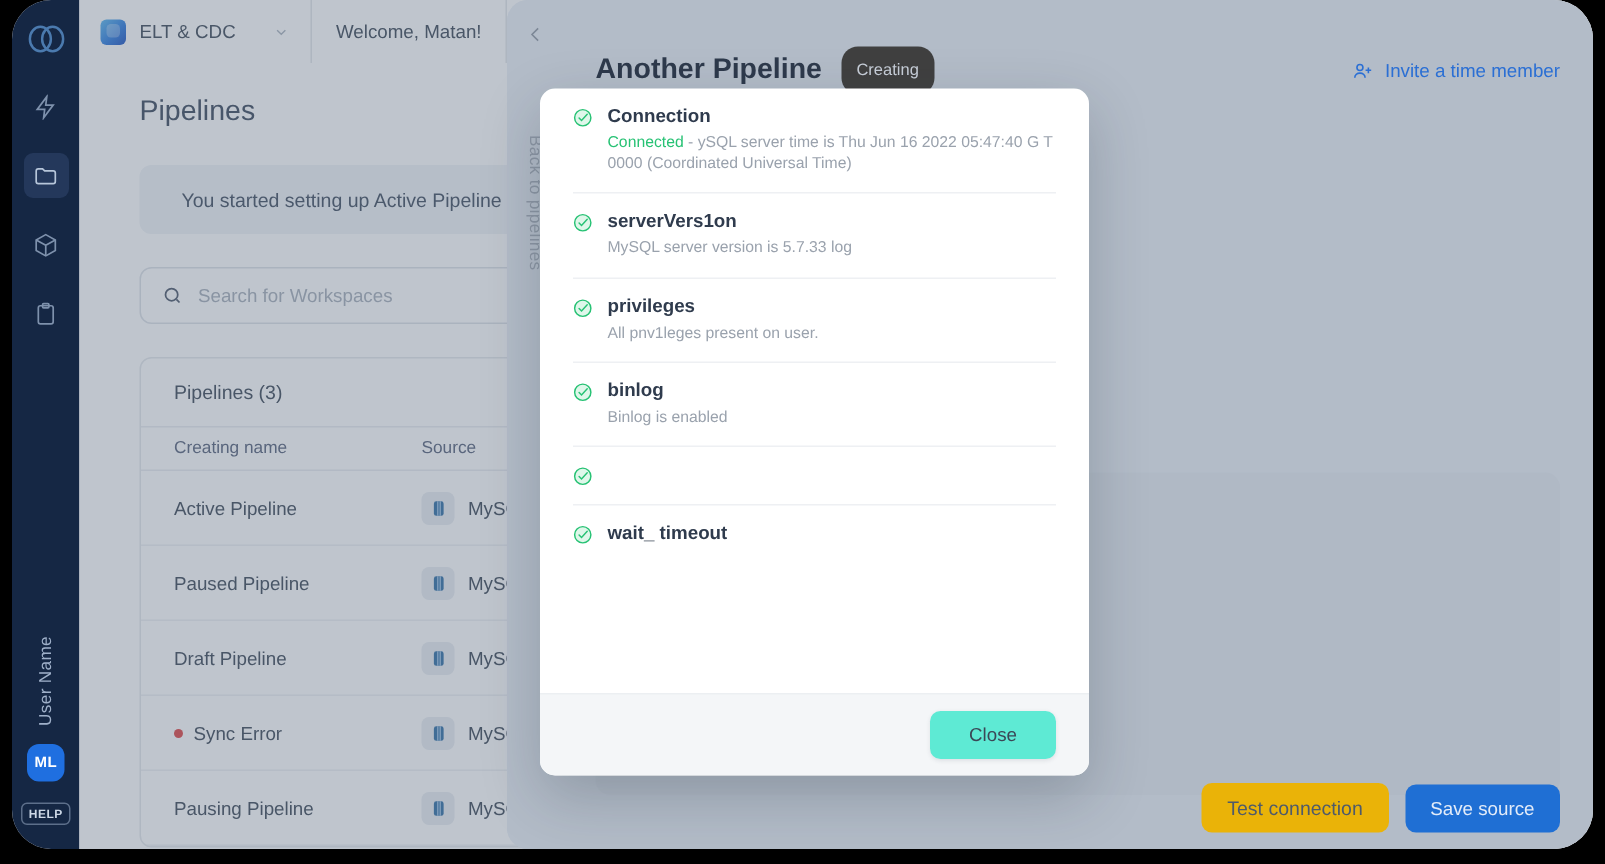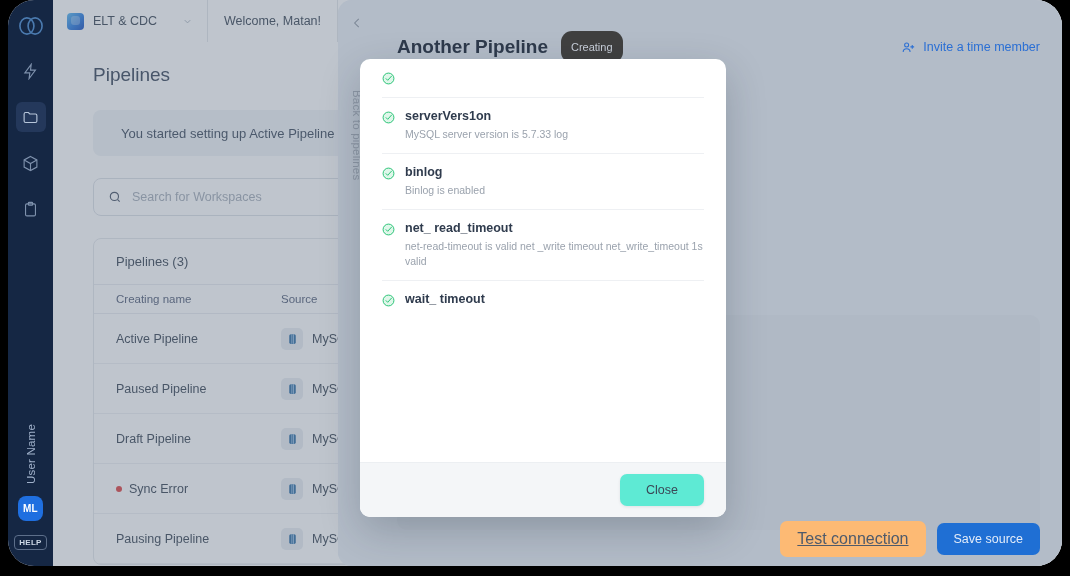--- a/index.html
+++ b/index.html
@@ -193,22 +193,22 @@
   }
   .body-card {
     margin-top: 205px; height: 215px; border-radius: 10px; background: #b0b9c5;
   }
   .drawer-foot {
     position: absolute; left: 37px; bottom: 0; width: 687px; height: 55px;
     display: flex; align-items: center; justify-content: flex-end;
     gap: 11px; padding-right: 22px;
   }
   .btn-ghost {
-    background: #fdba74; color: #4e5a6b; font-size: 16px;
-    border-radius: 7px; padding: 9px 17px; border: none; text-decoration: underline;
+    background: #eab308; color: #4e5a6b; font-size: 13px;
+    border-radius: 7px; padding: 9px 17px; border: none;
   }
   .btn-primary {
     background: #1f6fd4; color: #e3ecf9; font-size: 12.5px;
     border-radius: 7px; padding: 9px 17px; border: none;
   }
 
   
   .modal {
     position: absolute; left: 352px; top: 59px;
     width: 366px; height: 458px;
@@ -439,56 +439,66 @@
     </div>
 
     <div class="modal">
 
       <div class="modal-list">
         <div class="chk-row">
           <svg class="chk-ico" viewBox="0 0 24 24" fill="#dff7ea" stroke="#27c274" stroke-width="1.8">
               <circle cx="12" cy="12" r="10"></circle>
               <path d="M7.5 12.3l3 3 7-7.6" fill="none" stroke-linecap="round"></path>
             </svg>
+          <div>
+            <div class="chk-name">Connection</div>
+            <div class="chk-desc"><span class="ok">Connected</span><span> - ySQL server time is Thu Jun 16 2022 05:47:40 G  T  0000 (Coordinated Universal Time)</span></div>
+          </div>
         </div>
         <div class="chk-row">
           <svg class="chk-ico" viewBox="0 0 24 24" fill="#dff7ea" stroke="#27c274" stroke-width="1.8">
               <circle cx="12" cy="12" r="10"></circle>
               <path d="M7.5 12.3l3 3 7-7.6" fill="none" stroke-linecap="round"></path>
             </svg>
           <div>
             <div class="chk-name">serverVers1on</div>
             <div class="chk-desc">MySQL server version is 5.7.33 log</div>
           </div>
         </div>
         <div class="chk-row">
           <svg class="chk-ico" viewBox="0 0 24 24" fill="#dff7ea" stroke="#27c274" stroke-width="1.8">
               <circle cx="12" cy="12" r="10"></circle>
               <path d="M7.5 12.3l3 3 7-7.6" fill="none" stroke-linecap="round"></path>
             </svg>
           <div>
-            <div class="chk-name">binlog</div>
-            <div class="chk-desc">Binlog is enabled</div>
+            <div class="chk-name">privileges</div>
+            <div class="chk-desc">All pnv1leges present on user.</div>
           </div>
         </div>
         <div class="chk-row">
           <svg class="chk-ico" viewBox="0 0 24 24" fill="#dff7ea" stroke="#27c274" stroke-width="1.8">
               <circle cx="12" cy="12" r="10"></circle>
               <path d="M7.5 12.3l3 3 7-7.6" fill="none" stroke-linecap="round"></path>
             </svg>
           <div>
-            <div class="chk-name">net_ read_timeout</div>
-            <div class="chk-desc">net-read-timeout is valid net _write   timeout net_write_timeout 1s valid</div>
+            <div class="chk-name">binlog</div>
+            <div class="chk-desc">Binlog is enabled</div>
           </div>
         </div>
         <div class="chk-row">
           <svg class="chk-ico" viewBox="0 0 24 24" fill="#dff7ea" stroke="#27c274" stroke-width="1.8">
               <circle cx="12" cy="12" r="10"></circle>
               <path d="M7.5 12.3l3 3 7-7.6" fill="none" stroke-linecap="round"></path>
             </svg>
+        </div>
+        <div class="chk-row">
+          <svg class="chk-ico" viewBox="0 0 24 24" fill="#dff7ea" stroke="#27c274" stroke-width="1.8">
+              <circle cx="12" cy="12" r="10"></circle>
+              <path d="M7.5 12.3l3 3 7-7.6" fill="none" stroke-linecap="round"></path>
+            </svg>
           <div>
             <div class="chk-name">wait_ timeout</div>
 
           </div>
         </div>
 
       </div>
 
       <div class="modal-foot">
         <button class="btn-close">Close</button>

